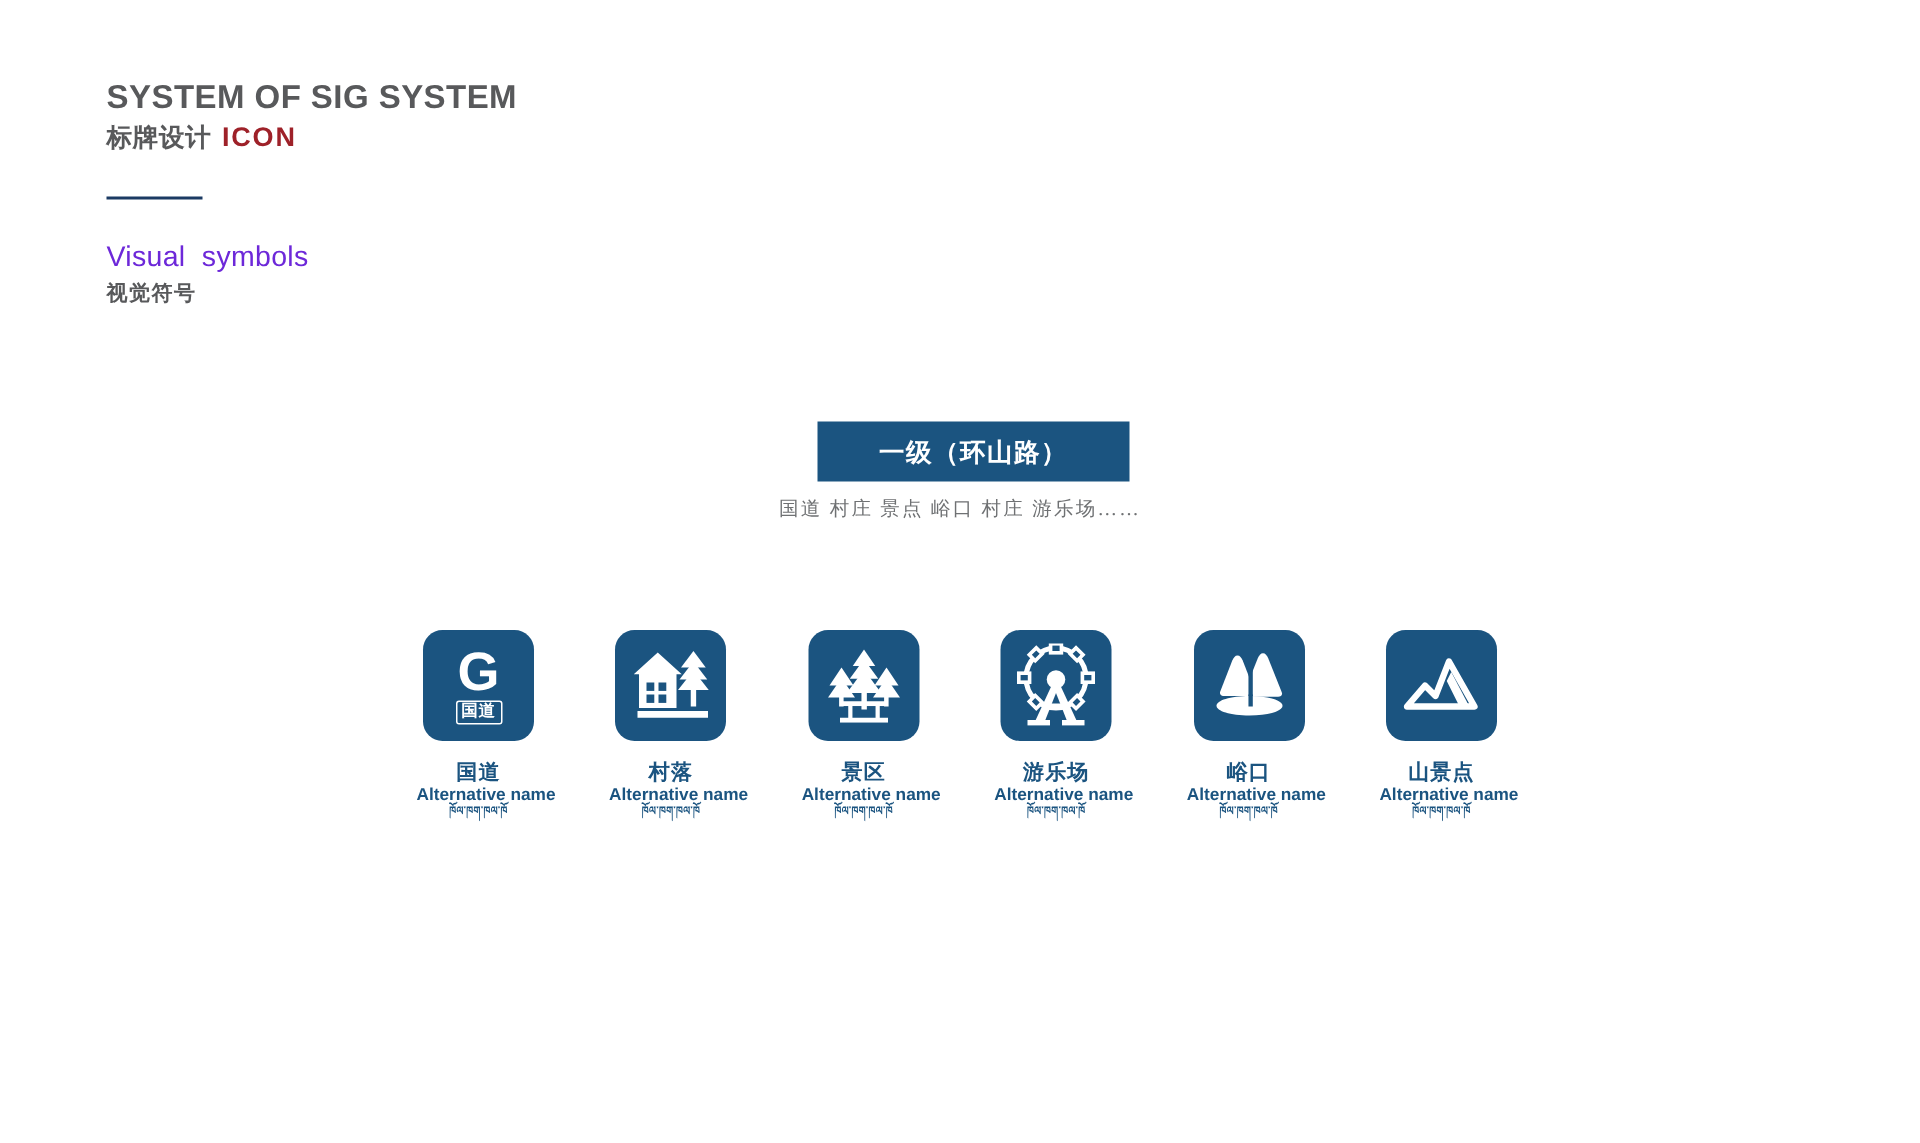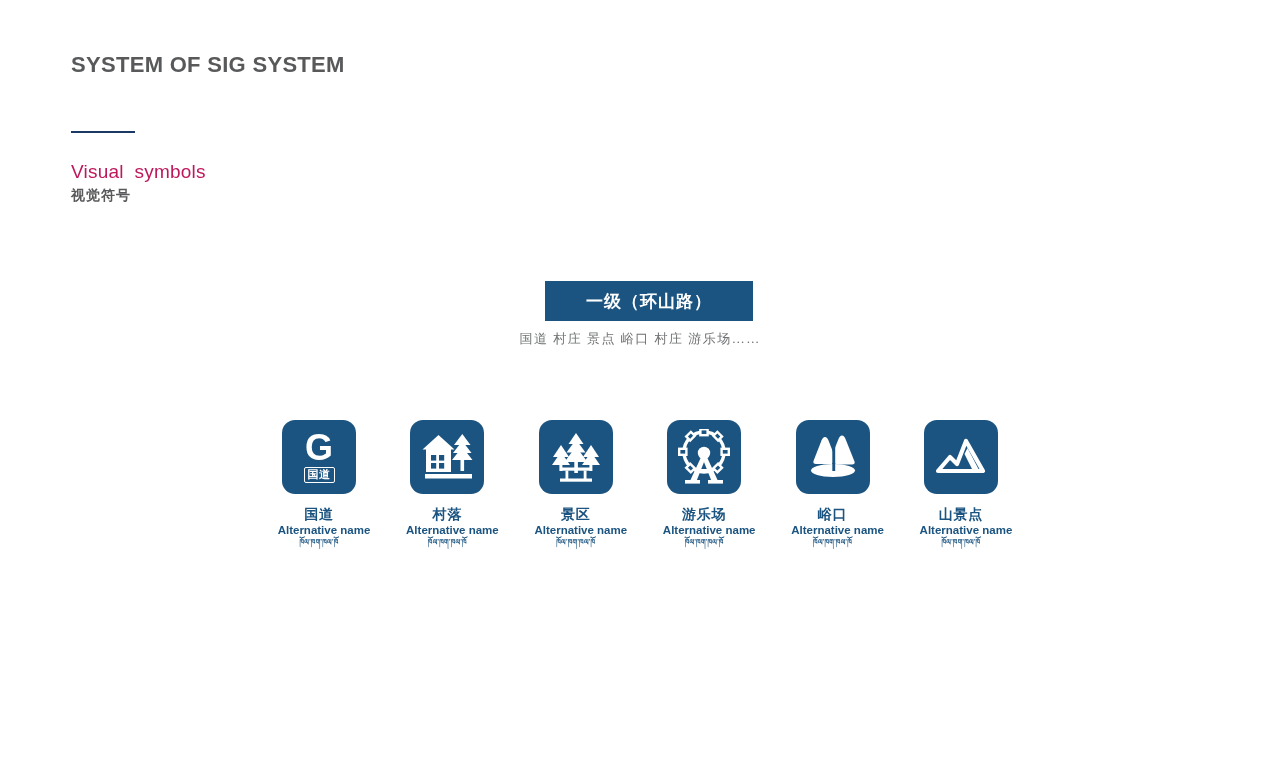--- a/index.html
+++ b/index.html
@@ -56,21 +56,21 @@
     top: 131px;
     width: 64px;
     height: 2px;
     background: #1b3a63;
   }
   .sub-en {
     position: absolute;
     left: 71px;
     top: 161px;
     font-size: 19px;
-    color: #be185d;
+    color: #6d28d9;
     letter-spacing: 0.2px;
     white-space: pre;
   }
   .sub-cn {
     position: absolute;
     left: 71px;
     top: 187px;
     font-size: 14px;
     font-weight: bold;
     color: #58595b;
@@ -187,20 +187,24 @@
     color: #ffffff;
     letter-spacing: 0.5px;
     line-height: 1.25;
   }
 </style>
 </head>
 <body>
 
 <div class="header">
   <div class="title-en">SYSTEM OF SIG SYSTEM</div>
+  <div class="title-cn-row">
+    <span class="title-cn">标牌设计</span>
+    <span class="title-icon">ICON</span>
+  </div>
 </div>
 
 <div class="divider"></div>
 
 <div class="sub-en">Visual  symbols</div>
 <div class="sub-cn">视觉符号</div>
 
 <div class="badge">一级（环山路）</div>
 <div class="badge-sub">国道 村庄  景点 峪口 村庄 游乐场……</div>
 

